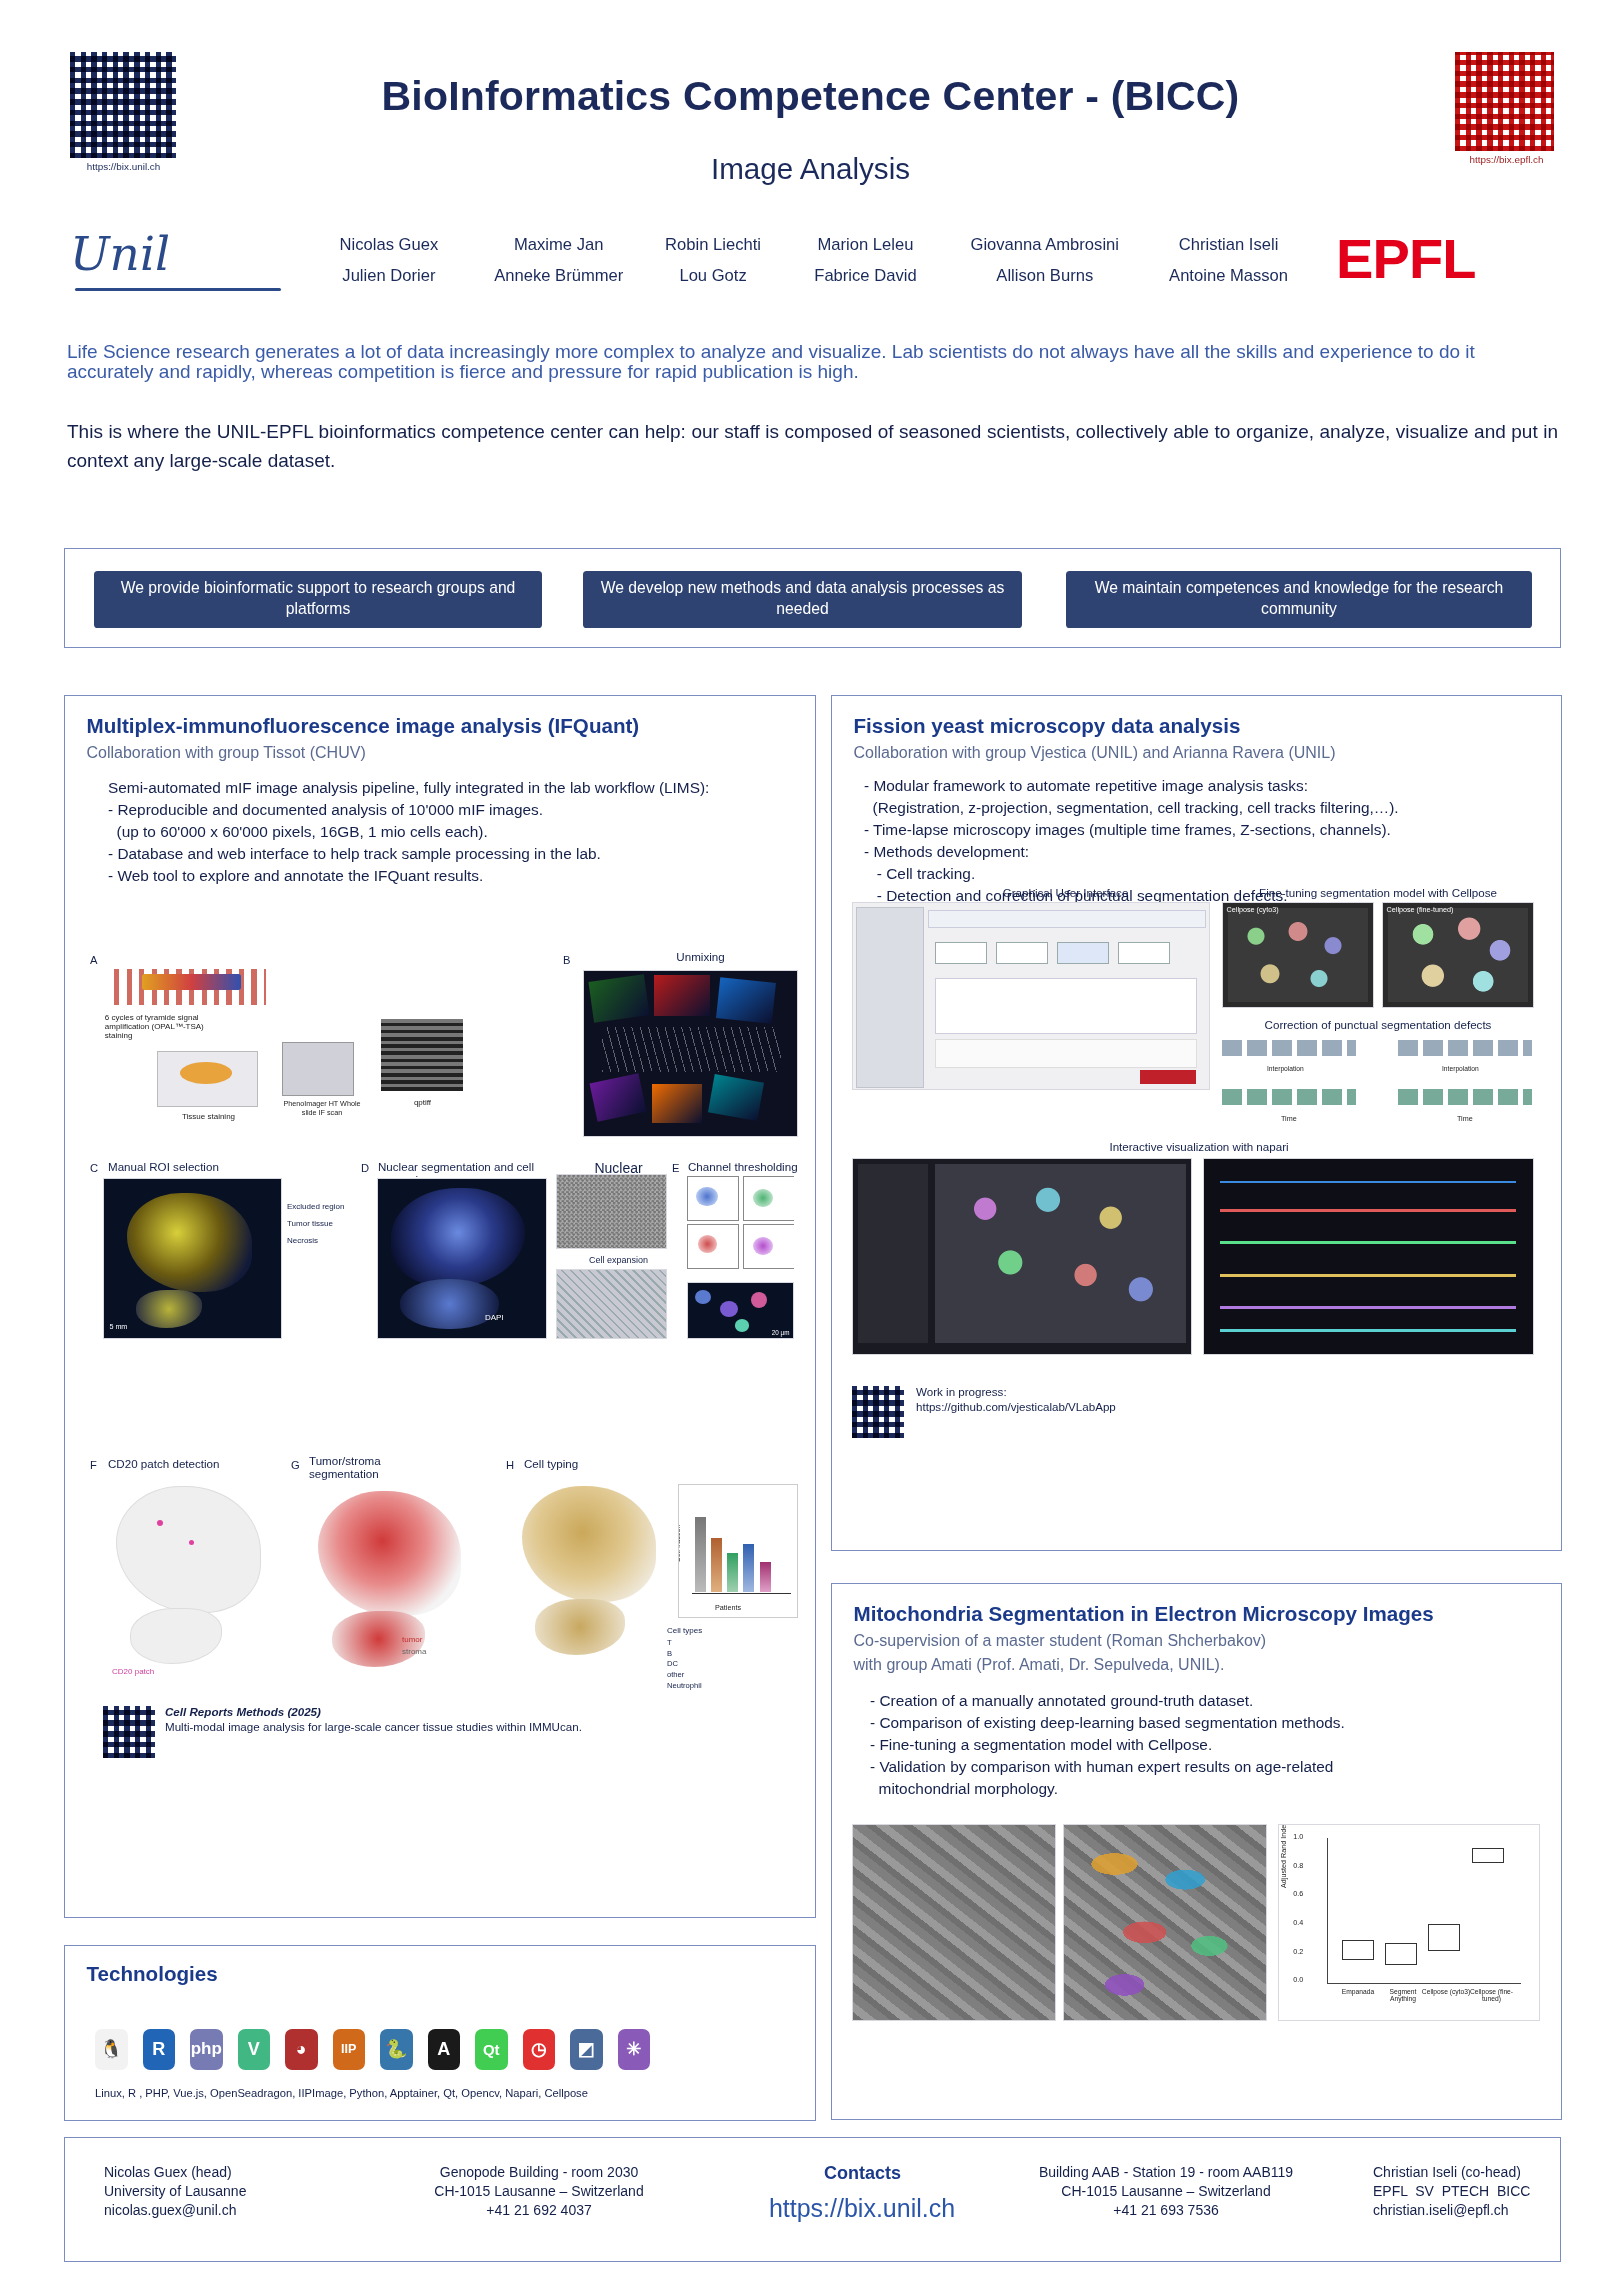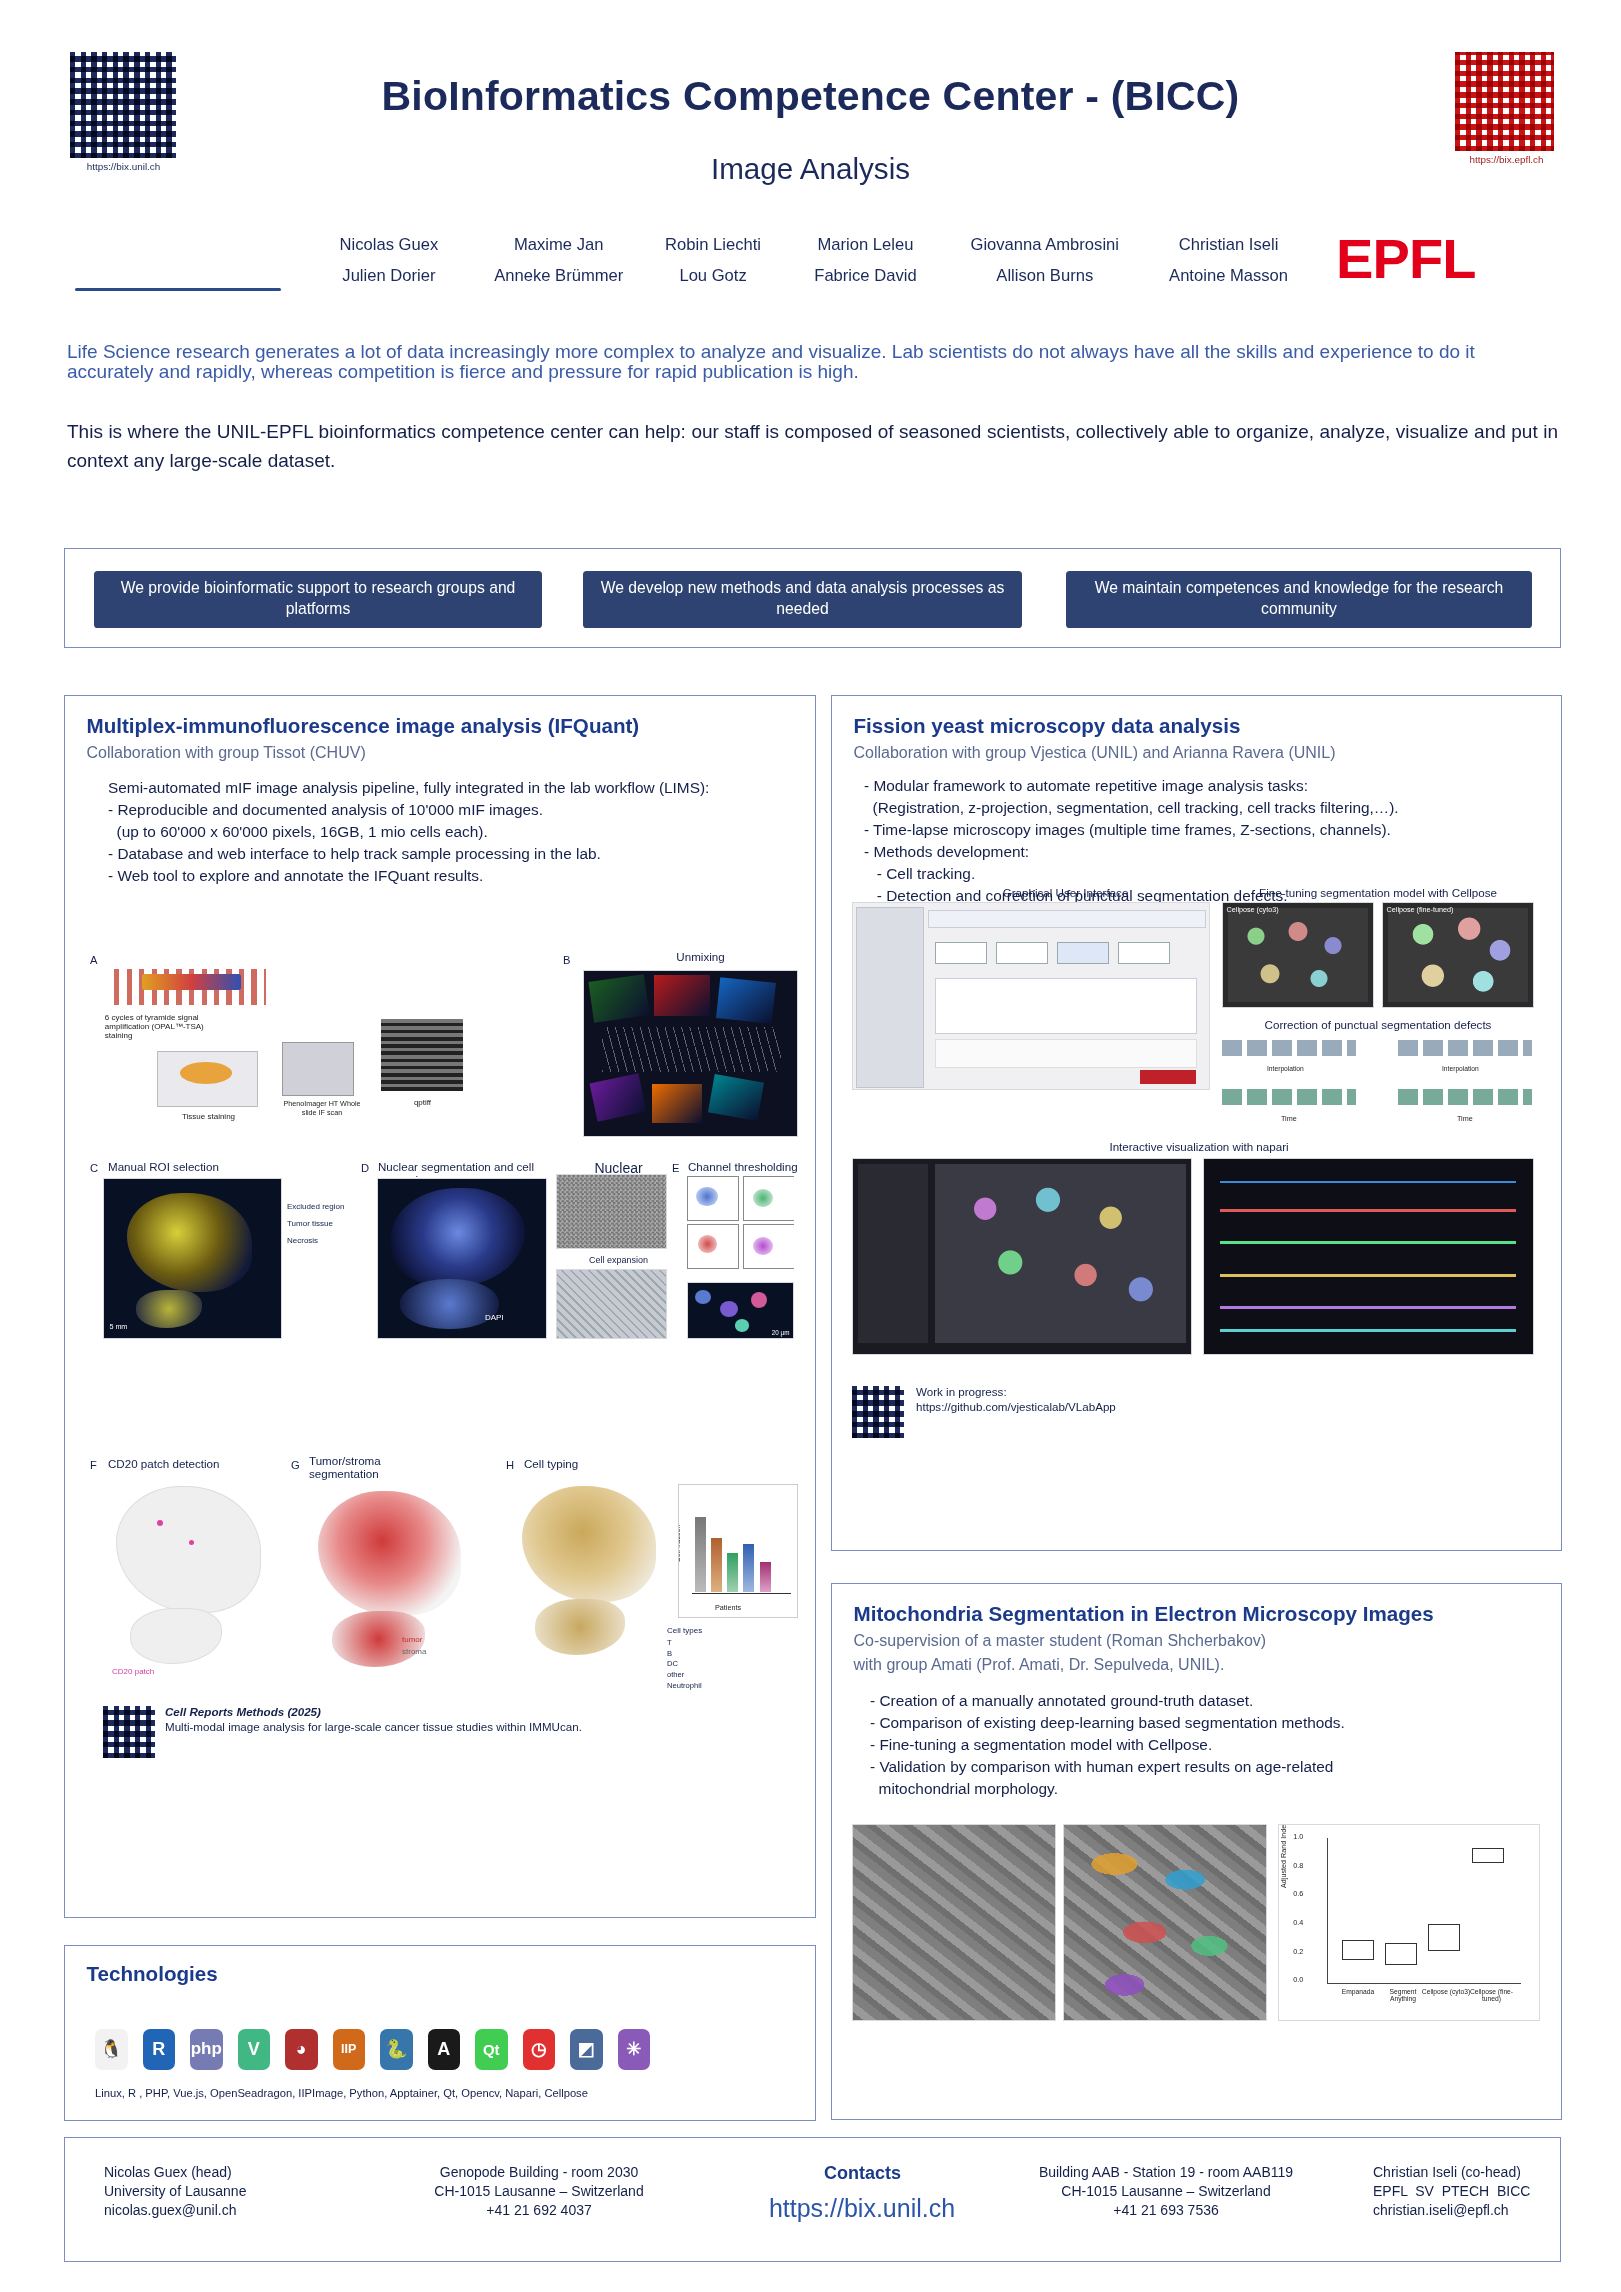--- a/index.html
+++ b/index.html
@@ -83,20 +83,21 @@
     <div class="qr-left-cap">https://bix.unil.ch</div>
 
     <div class="qr qr-right" style="background:
       repeating-linear-gradient(90deg,#c81414 0 5.4px,#fff 5.4px 10.7px),
       repeating-linear-gradient(0deg,#c81414 0 5.4px,transparent 5.4px 10.7px);background-blend-mode:multiply;"></div>
     <div class="qr-right-cap">https://bix.epfl.ch</div>
 
     <div class="title">BioInformatics Competence Center - (BICC)</div>
     <div class="subtitle">Image Analysis</div>
 
+    <div class="unil">Unil</div>
     <div class="unil-underline"></div>
     <div class="epfl">EPFL</div>
 
     <div class="names">
       <div class="row">
         <div class="cell c1">Nicolas Guex</div>
         <div class="cell c2">Maxime Jan</div>
         <div class="cell c3">Robin Liechti</div>
         <div class="cell c4">Marion Leleu</div>
         <div class="cell c5">Giovanna Ambrosini</div>

